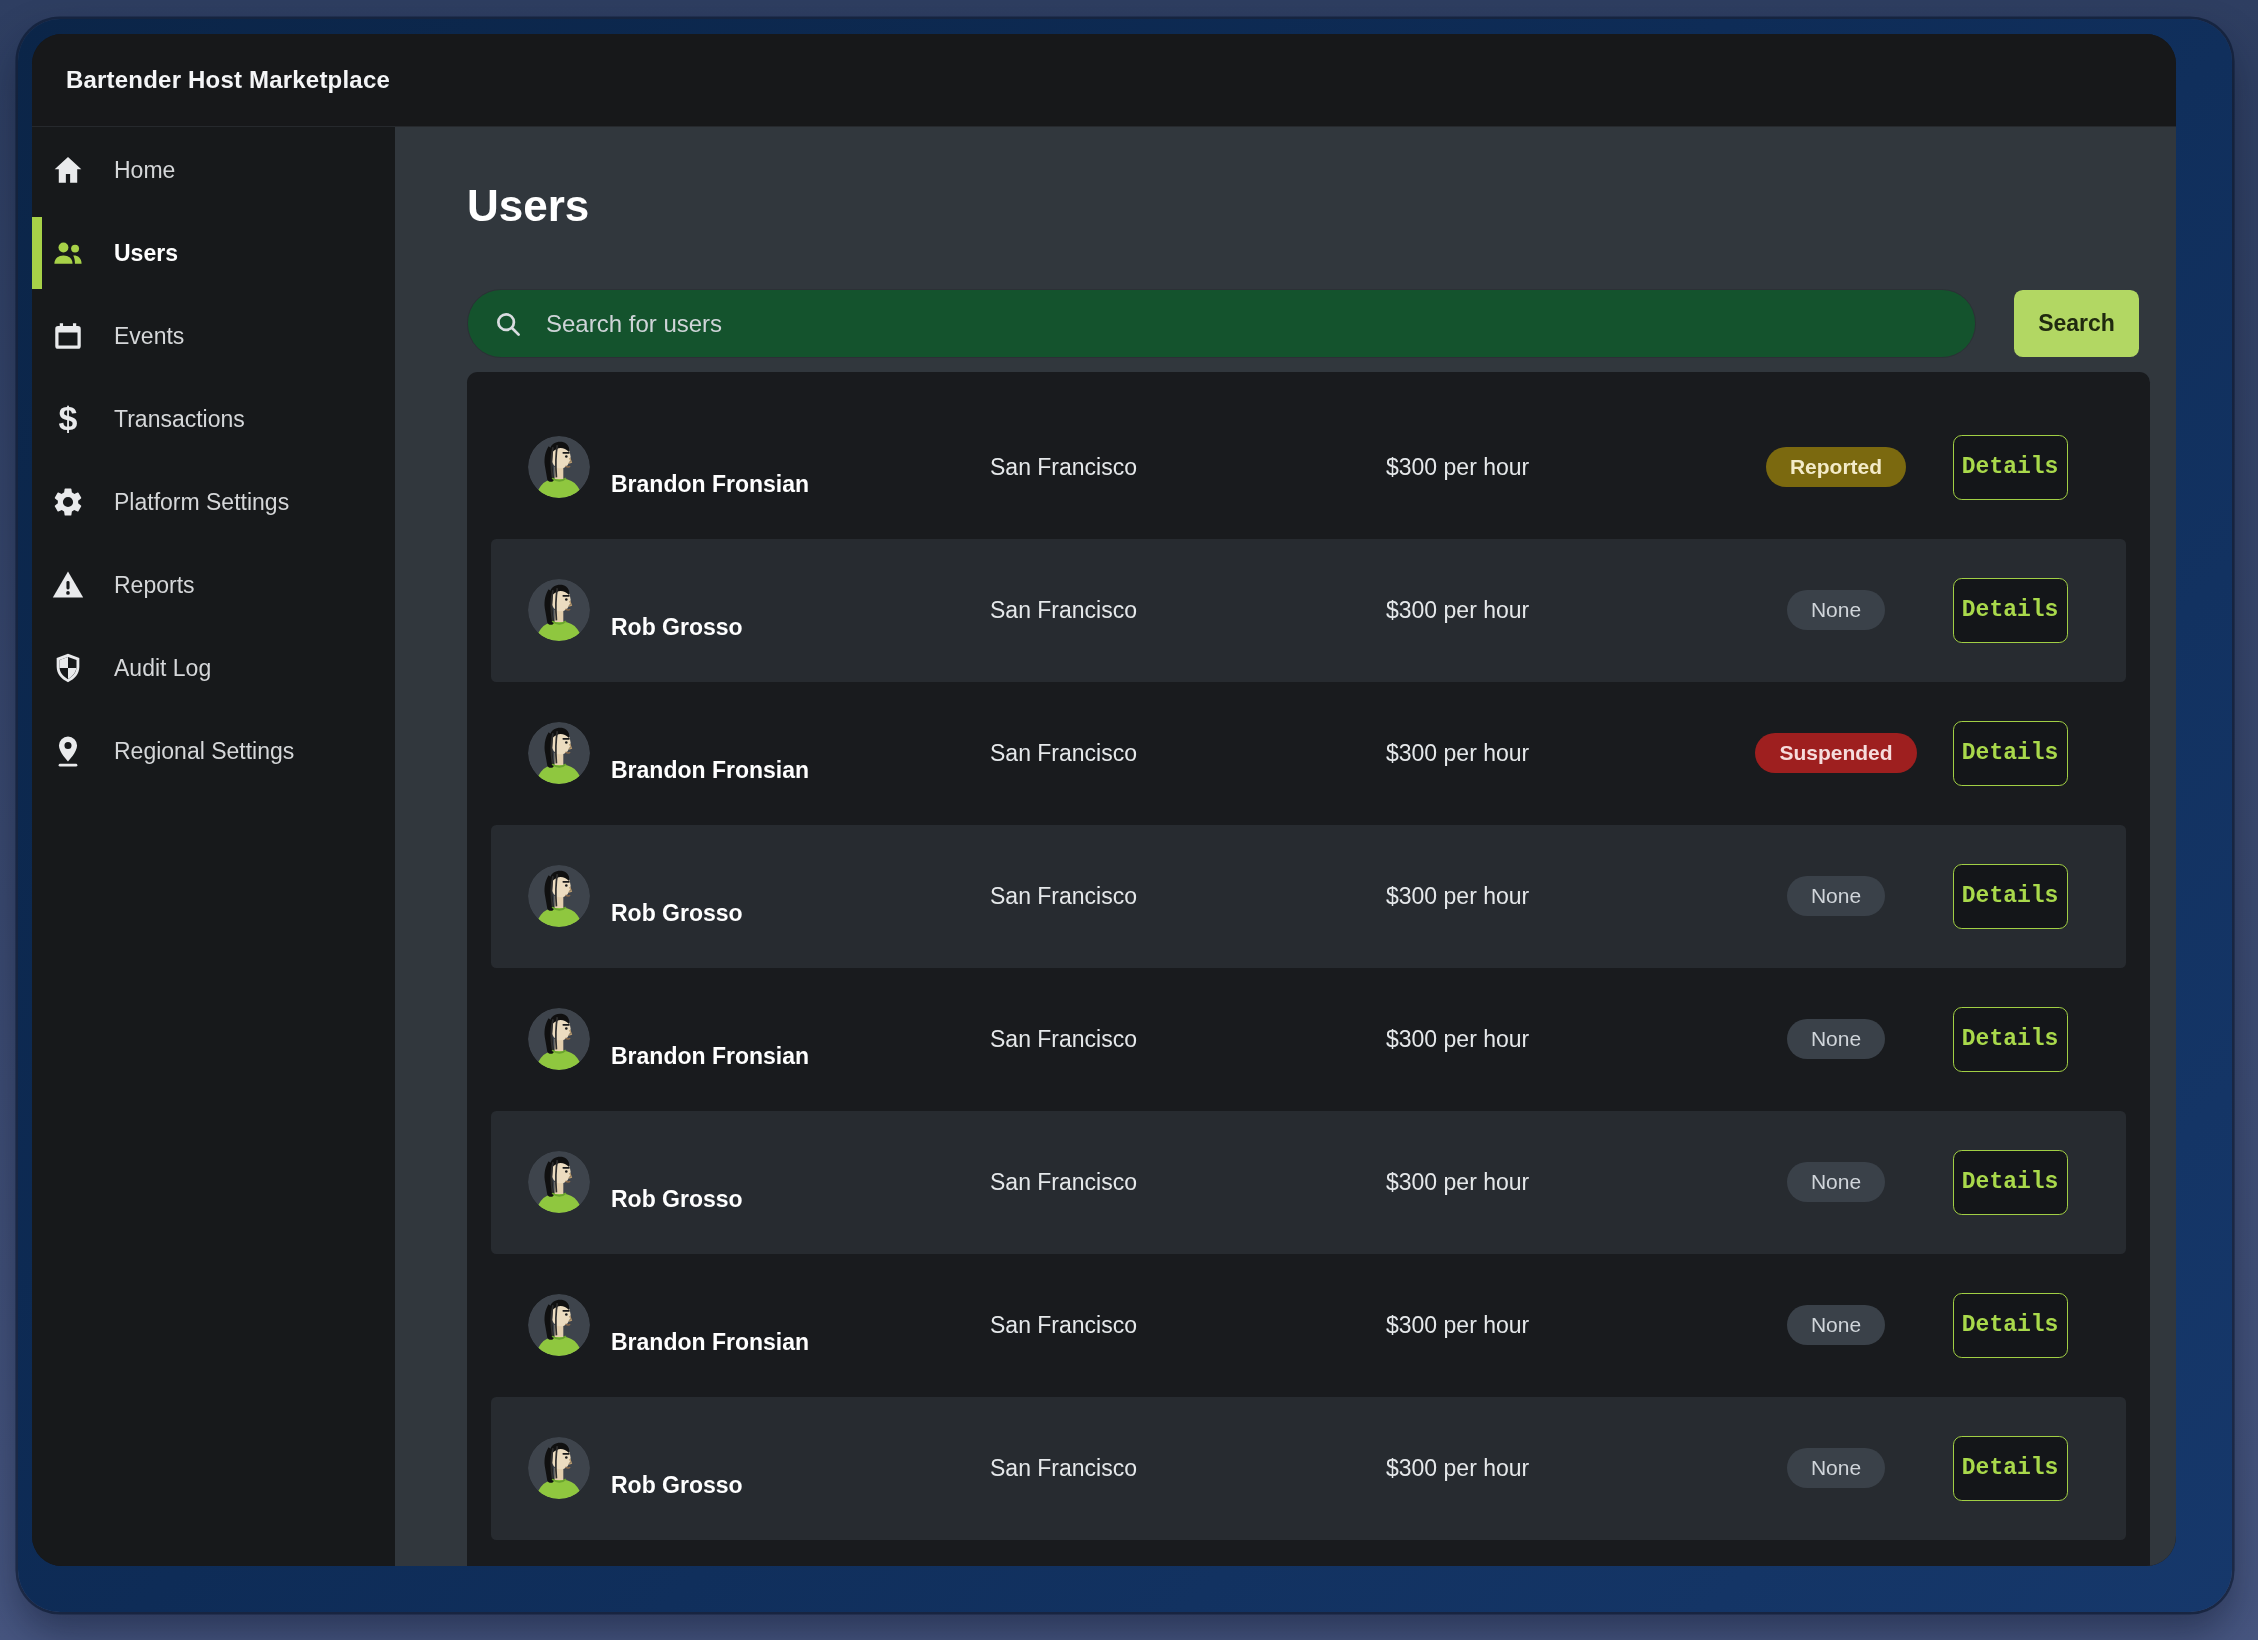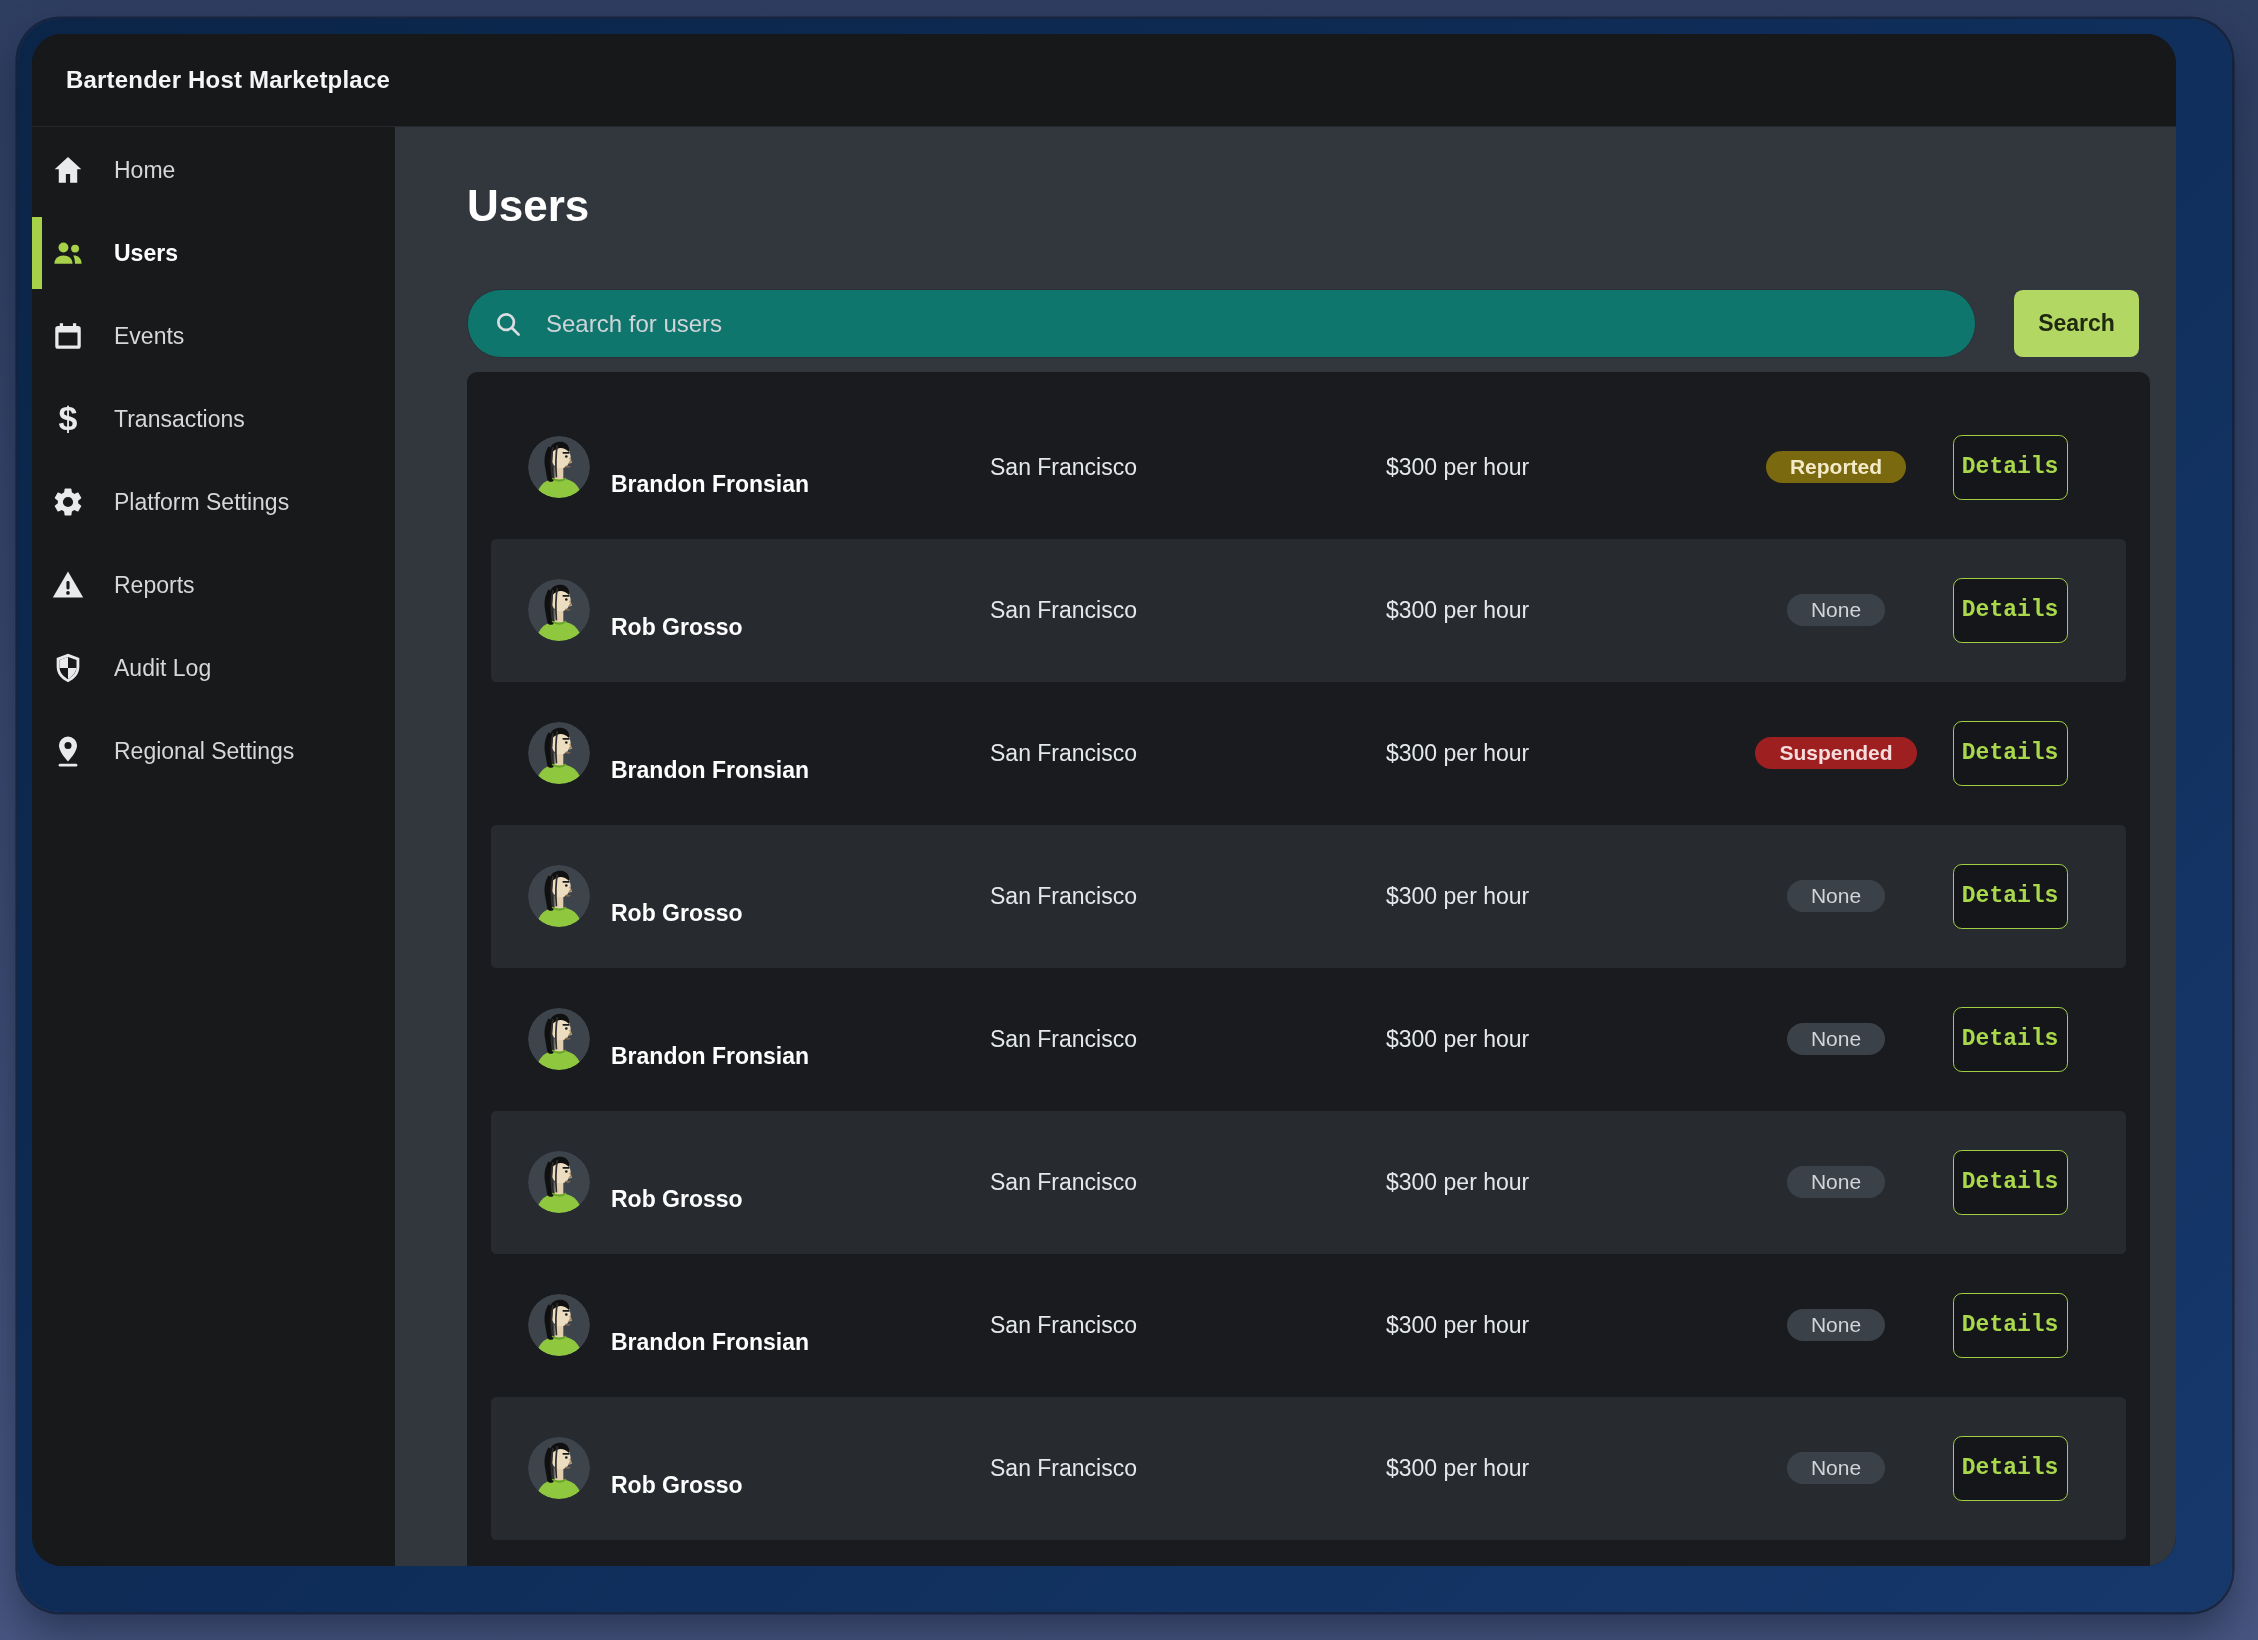--- a/index.html
+++ b/index.html
@@ -52,21 +52,21 @@
     width:9.7px; height:72px; background:#a7d148;
   }
 
   
   .main { flex:1; min-width:0; background:#31373d; display:flex; flex-direction:column; padding:0 0 0 72px; }
   .page-title { margin-top:55px; font-size:44px; line-height:48px; font-weight:bold; color:#ffffff; flex:none; }
 
   .search-row { margin-top:30px; display:flex; align-items:center; flex:none; }
   .search-bar {
     width:1509px; height:69px; box-sizing:border-box;
-    background:#0f766e; border:0.9px solid #2c3036; border-radius:34px;
+    background:#14532d; border:0.9px solid #2c3036; border-radius:34px;
     display:flex; align-items:center; padding:0 25px;
   }
   .search-bar svg { width:30px; height:30px; flex:none; }
   .search-input {
     background:transparent; border:none; outline:none;
     color:#e8eaec; font-size:24px; margin-left:21px; flex:1; font-family:inherit;
   }
   .search-input::placeholder { color:#cfd4d8; opacity:1; }
   .search-btn {
     margin-left:38px; width:125px; height:67px; flex:none;
@@ -98,21 +98,21 @@
 
   .trow { height:143px; }
   .trow.even { background:#272b30; border-radius:5.3px; }
   .cell-name { display:flex; align-items:flex-end; padding-left:37px; }
   .avatar { width:62px; height:62px; border-radius:50%; flex:none; overflow:hidden; }
   .avatar svg { display:block; width:62px; height:62px; }
   .name-text { margin-left:21px; font-size:23px; font-weight:bold; color:#ffffff; }
   .cell-city, .cell-rate { font-size:23px; color:#e5e8ea; }
   .cell-status { display:flex; justify-content:center; }
   .pill {
-    height:32px; border-radius:24px; padding:0 24px;
+    height:40px; border-radius:24px; padding:0 24px;
     display:inline-flex; align-items:center; font-size:21px; white-space:nowrap;
   }
   .pill.none { background:#3a4149; color:#d0d5da; }
   .pill.reported { background:#7b690f; color:#f3ebc8; font-weight:bold; }
   .pill.suspended { background:#9e1f1f; color:#f6dcdc; font-weight:bold; }
   .cell-actions { padding-left:10.6px; }
   .details-btn {
     width:115px; height:65px; background:#141619;
     border:1.8px solid #a1cf44; border-radius:8.8px;
     color:#a9d94b; font-size:23px; font-weight:bold; font-family:Liberation Mono, monospace; cursor:pointer;

